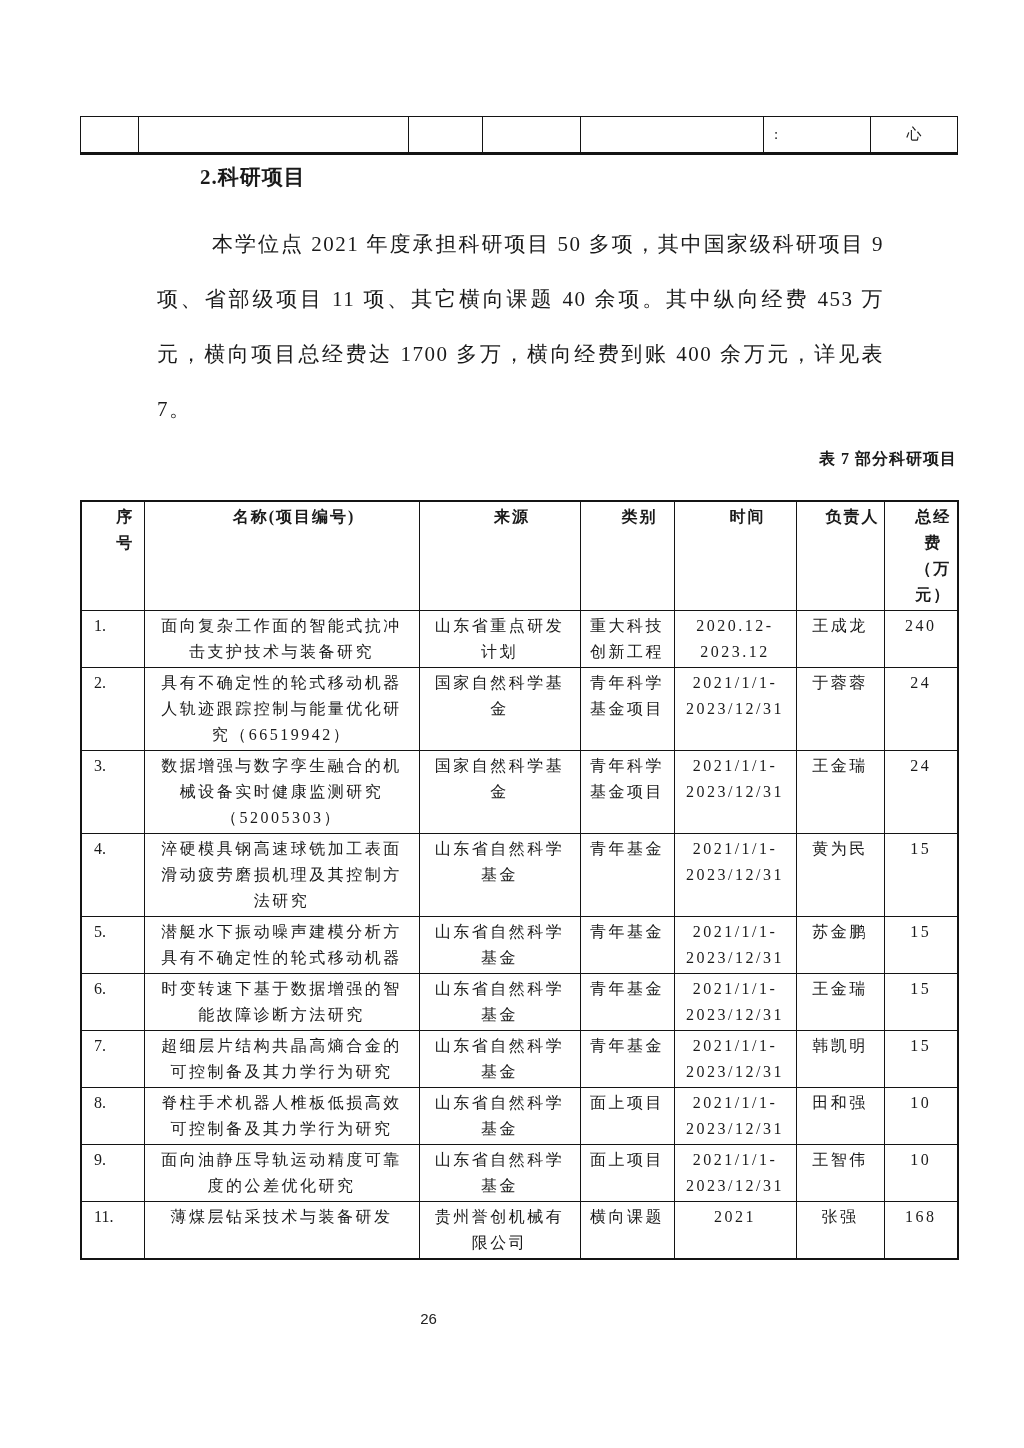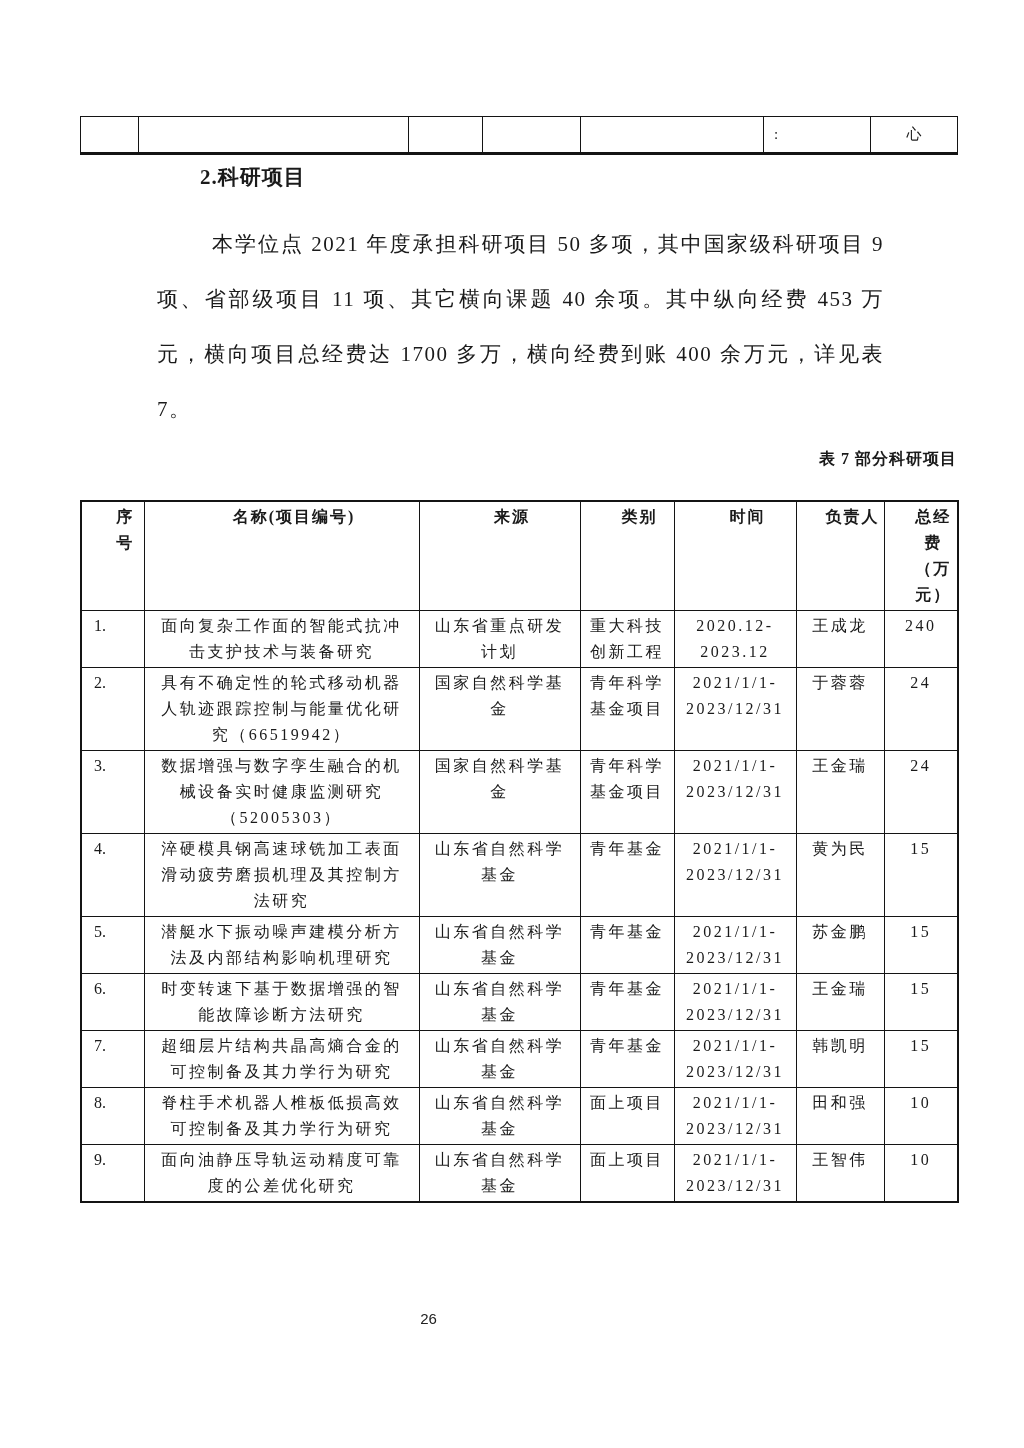--- a/index.html
+++ b/index.html
@@ -208,21 +208,21 @@
 基金</td>
           <td>青年基金</td>
           <td>2021/1/1-
 2023/12/31</td>
           <td>黄为民</td>
           <td>15</td>
         </tr>
         <tr>
           <td class="col-no">5.</td>
           <td>潜艇水下振动噪声建模分析方
-法及内部结构影响机理研究</td>
+具有不确定性的轮式移动机器</td>
           <td>山东省自然科学
 基金</td>
           <td>青年基金</td>
           <td>2021/1/1-
 2023/12/31</td>
           <td>苏金鹏</td>
           <td>15</td>
         </tr>
         <tr>
           <td class="col-no">6.</td>
@@ -265,18 +265,28 @@
           <td>面向油静压导轨运动精度可靠
 度的公差优化研究</td>
           <td>山东省自然科学
 基金</td>
           <td>面上项目</td>
           <td>2021/1/1-
 2023/12/31</td>
           <td>王智伟</td>
           <td>10</td>
         </tr>
+        <tr>
+          <td class="col-no">11.</td>
+          <td>薄煤层钻采技术与装备研发</td>
+          <td>贵州誉创机械有
+限公司</td>
+          <td>横向课题</td>
+          <td>2021</td>
+          <td>张强</td>
+          <td>168</td>
+        </tr>
       </tbody>
   </table>
 
   <div class="page-number">26</div>
 
 </div>
 
 </body></html>

